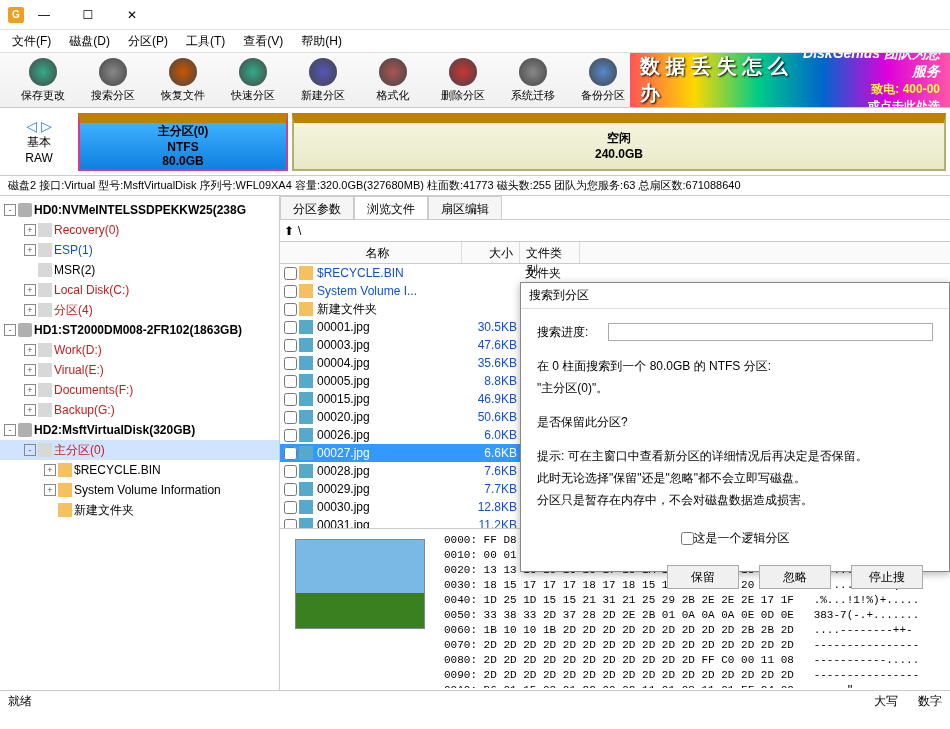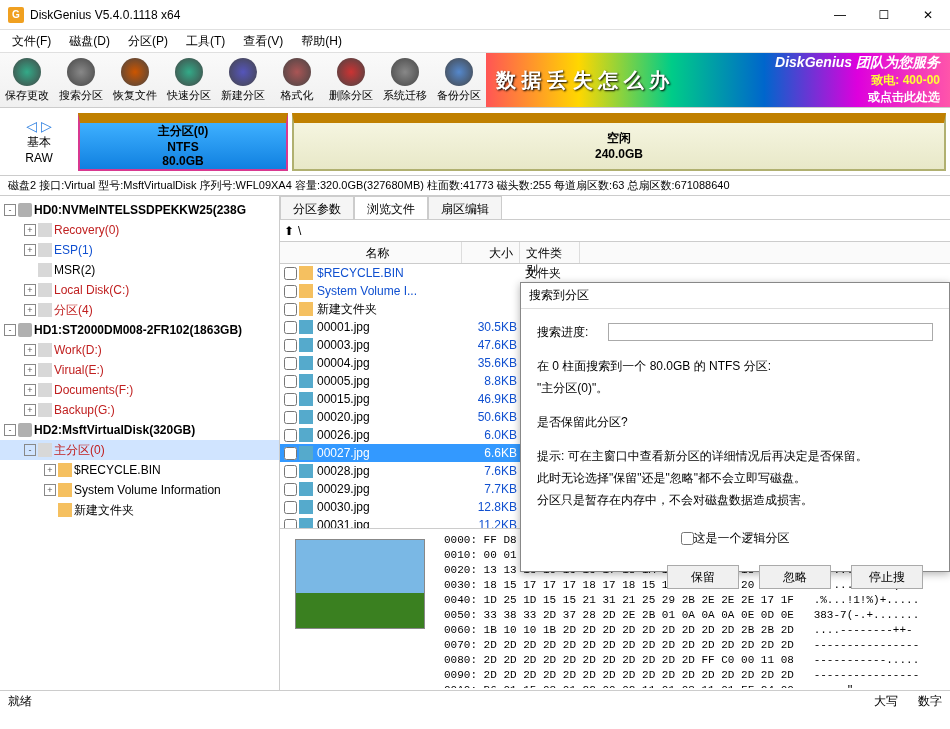--- a/index.html
+++ b/index.html
@@ -5,21 +5,21 @@
 * { margin: 0; padding: 0; box-sizing: border-box; font-family: "Microsoft YaHei", Arial, sans-serif; font-size: 12px; }
 body { background: #fff; width: 950px; height: 729px; overflow: hidden; }
 .titlebar { height: 30px; display: flex; align-items: center; padding: 0 8px; border-bottom: 1px solid #e0e0e0; }
 .titlebar-icon { width: 16px; height: 16px; background: #f0a020; border-radius: 2px; margin-right: 6px; display:flex;align-items:center;justify-content:center;color:#fff;font-weight:bold;font-size:10px; }
 .titlebar-title { flex: 1; }
 .titlebar-btns { display: flex; gap: 16px; }
 .titlebar-btn { width: 28px; height: 20px; display: flex; align-items: center; justify-content: center; cursor: default; }
 .menubar { height: 22px; display: flex; align-items: center; padding: 0 4px; gap: 2px; }
 .menu-item { padding: 2px 8px; cursor: default; }
 .toolbar { height: 56px; display: flex; align-items: center; background: linear-gradient(#fafafa,#f0f0f0); border-top: 1px solid #e0e0e0; border-bottom: 1px solid #ccc; }
-.tb-btn { width: 54px; height: 54px; display: flex; flex-direction: column; align-items: center; justify-content: center; gap: 2px; }
+.tb-btn { width: 54px; height: 54px; display: flex; flex-direction: column; align-items: center; justify-content: center; gap: 2px; margin-left: 16px; }
 .tb-icon { width: 28px; height: 28px; border-radius: 50%; display:flex;align-items:center;justify-content:center; }
 .tb-label { font-size: 11px; }
 .banner { flex: 1; height: 54px; background: linear-gradient(90deg,#f55,#ffd700,#0c8,#06c,#d0d,#f5a); display:flex;align-items:center;justify-content:space-between; padding:0 10px; color:#fff; font-weight:bold; overflow:hidden; }
 .banner-left { font-size:20px; text-shadow:1px 1px 2px #000; }
 .banner-right { text-align:right; font-size:11px; }
 .partition-row { height: 68px; display: flex; align-items: center; border-bottom: 1px solid #ccc; padding: 4px; gap: 4px; }
 .nav-basic { width: 70px; text-align: center; }
 .nav-arrows { color: #3080e0; font-size: 14px; }
 .part-box { height: 58px; border: 2px solid; display: flex; flex-direction: column; align-items: center; justify-content: center; font-weight: bold; }
 .part-main { width: 210px; border-color: #d83890; background: linear-gradient(#3eb0ff,#1080e0); border-top: 10px solid #c08000; }
@@ -64,21 +64,20 @@
 .dlg-prog-bar { flex: 1; height: 18px; border: 1px solid #aaa; }
 .dlg-check { display: flex; align-items: center; justify-content: center; margin: 16px 0; }
 .dlg-btns { display: flex; justify-content: flex-end; gap: 20px; padding-right: 10px; margin-top: 10px; }
 .dlg-btn { width: 72px; height: 24px; background: #f0f0f0; border: 1px solid #aaa; }
 </style>
 </head>
 <body>
 
 <div class="titlebar">
   <div class="titlebar-icon">G</div>
-  <div class="titlebar-title">DiskGenius V5.4.0.1118 x64</div>
   <div class="titlebar-btns">
     <div class="titlebar-btn">—</div>
     <div class="titlebar-btn">☐</div>
     <div class="titlebar-btn">✕</div>
   </div>
 </div>
 
 <div class="menubar" id="menubar">
     <div class="menu-item">文件(F)</div>
     <div class="menu-item">磁盘(D)</div>
@@ -147,21 +146,21 @@
     <div>主分区(0)</div>
     <div>NTFS</div>
     <div>80.0GB</div>
   </div>
   <div class="part-box part-free">
     <div>空闲</div>
     <div>240.0GB</div>
   </div>
 </div>
 
-<div class="info-strip">磁盘2  接口:Virtual  型号:MsftVirtualDisk  序列号:WFL09XA4  容量:320.0GB(327680MB)  柱面数:41773  磁头数:255  每道扇区数:63  总扇区数:671088640</div>
+<div class="info-strip">磁盘2  接口:Virtual  型号:MsftVirtualDisk  序列号:WFL09XA4  容量:320.0GB(327680MB)  柱面数:41773  磁头数:255  团队为您服务:63  总扇区数:671088640</div>
 
 <div class="main-area">
   <div class="tree-panel" id="tree-panel">
       <div class="tree-node" style="padding-left: 4px;">
         <span class="t-exp">-</span>
         <span class="t-icon disk-icon" style="background:"></span>
         <span class="t-text bold" style="font-weight:bold;">HD0:NVMeINTELSSDPEKKW25(238G</span>
       </div>
       <div class="tree-node" style="padding-left: 24px;">
         <span class="t-exp">+</span>

